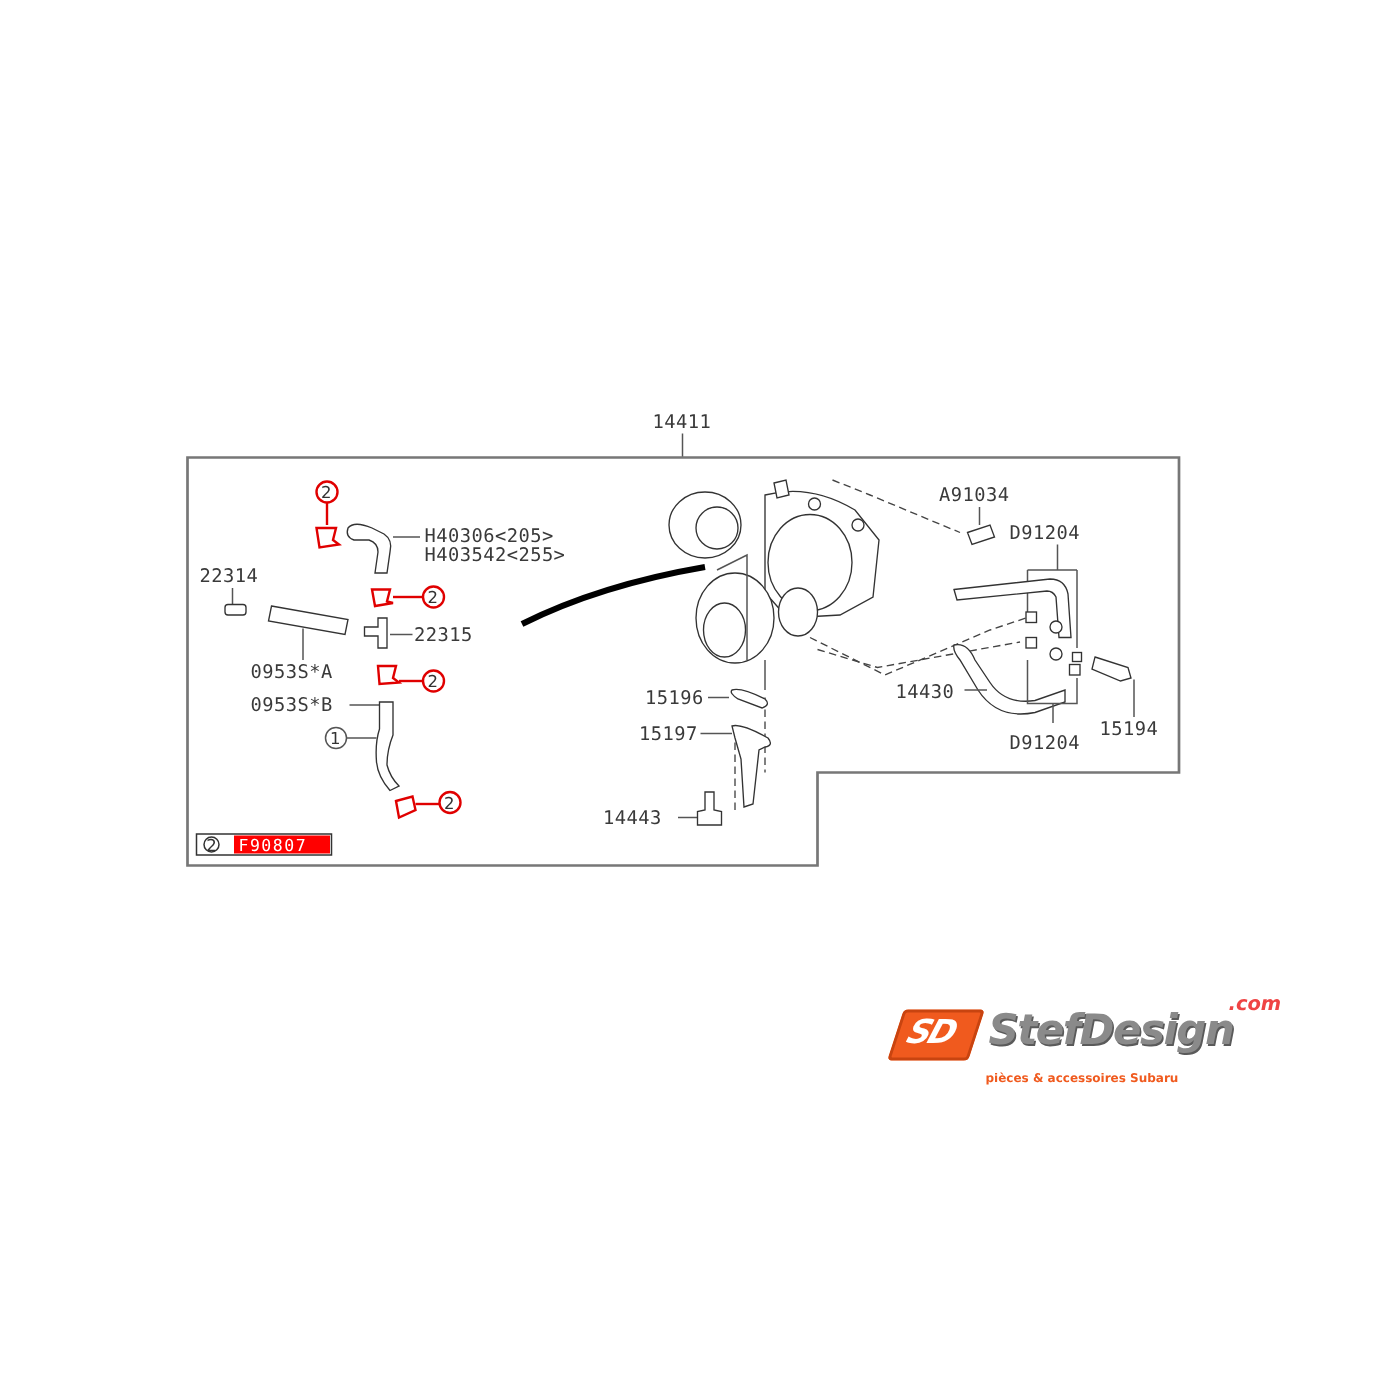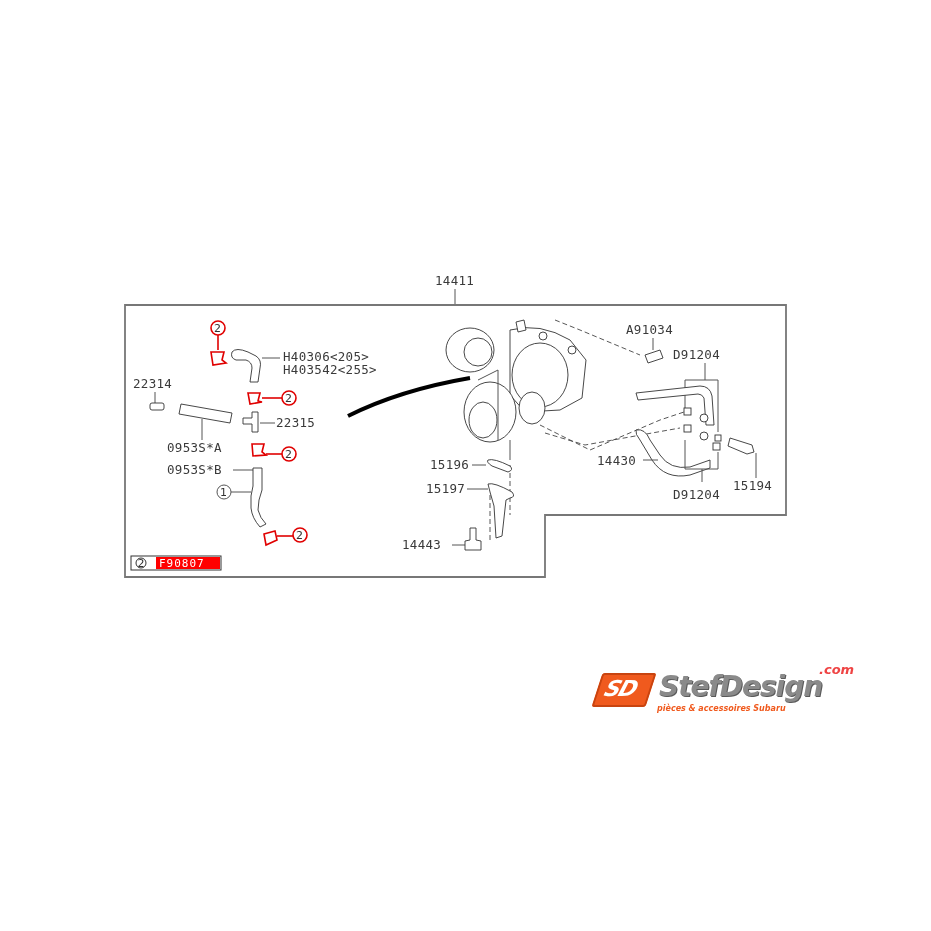--- a/index.html
+++ b/index.html
@@ -139,14 +139,14 @@
   <line class="ln" x1="452" y1="545" x2="465" y2="545"></line>
   <path class="part" d="M470,528 L476,528 L476,540 L481,541 L481,550 L465,550 L465,541 L470,540 Z"></path>
 </svg>
 
 <div style="position:absolute; left:597px; top:670px; width:260px; height:50px;">
   <div style="position:absolute; left:0; top:3px; width:54px; height:34px; background:#f05a1e; transform:skewX(-18deg); border-radius:3px; box-shadow: inset 0 0 0 2px #c84410;">
     <span style="position:absolute; left:8px; top:3px; font-family:'DejaVu Sans',sans-serif; font-weight:bold; font-style:italic; font-size:22px; color:#fff; letter-spacing:-2px;">SD</span>
   </div>
   <span class="logo-word" style="position:absolute; left:62px; top:0px; font-size:28px; color:#8a8a8a; letter-spacing:-1px; text-shadow: 1px 1px 0 #5a5a5a;">StefDesign</span>
   <span class="logo-word" style="position:absolute; left:222px; top:-8px; font-size:13px; color:#ef4444;">.com</span>
-  <span style="position:absolute; left:60px; top:34px; font-family:'DejaVu Sans',sans-serif; font-style:italic; font-weight:bold; font-size:8px; color:#f05a1e;">pièces &amp; accessoires Subaru</span>
+  <span style="position:absolute; left:60px; top:44px; font-family:'DejaVu Sans',sans-serif; font-weight:bold; font-size:8px; color:#f05a1e;">pièces &amp; accessoires Subaru</span>
 </div>
 
 </body></html>

